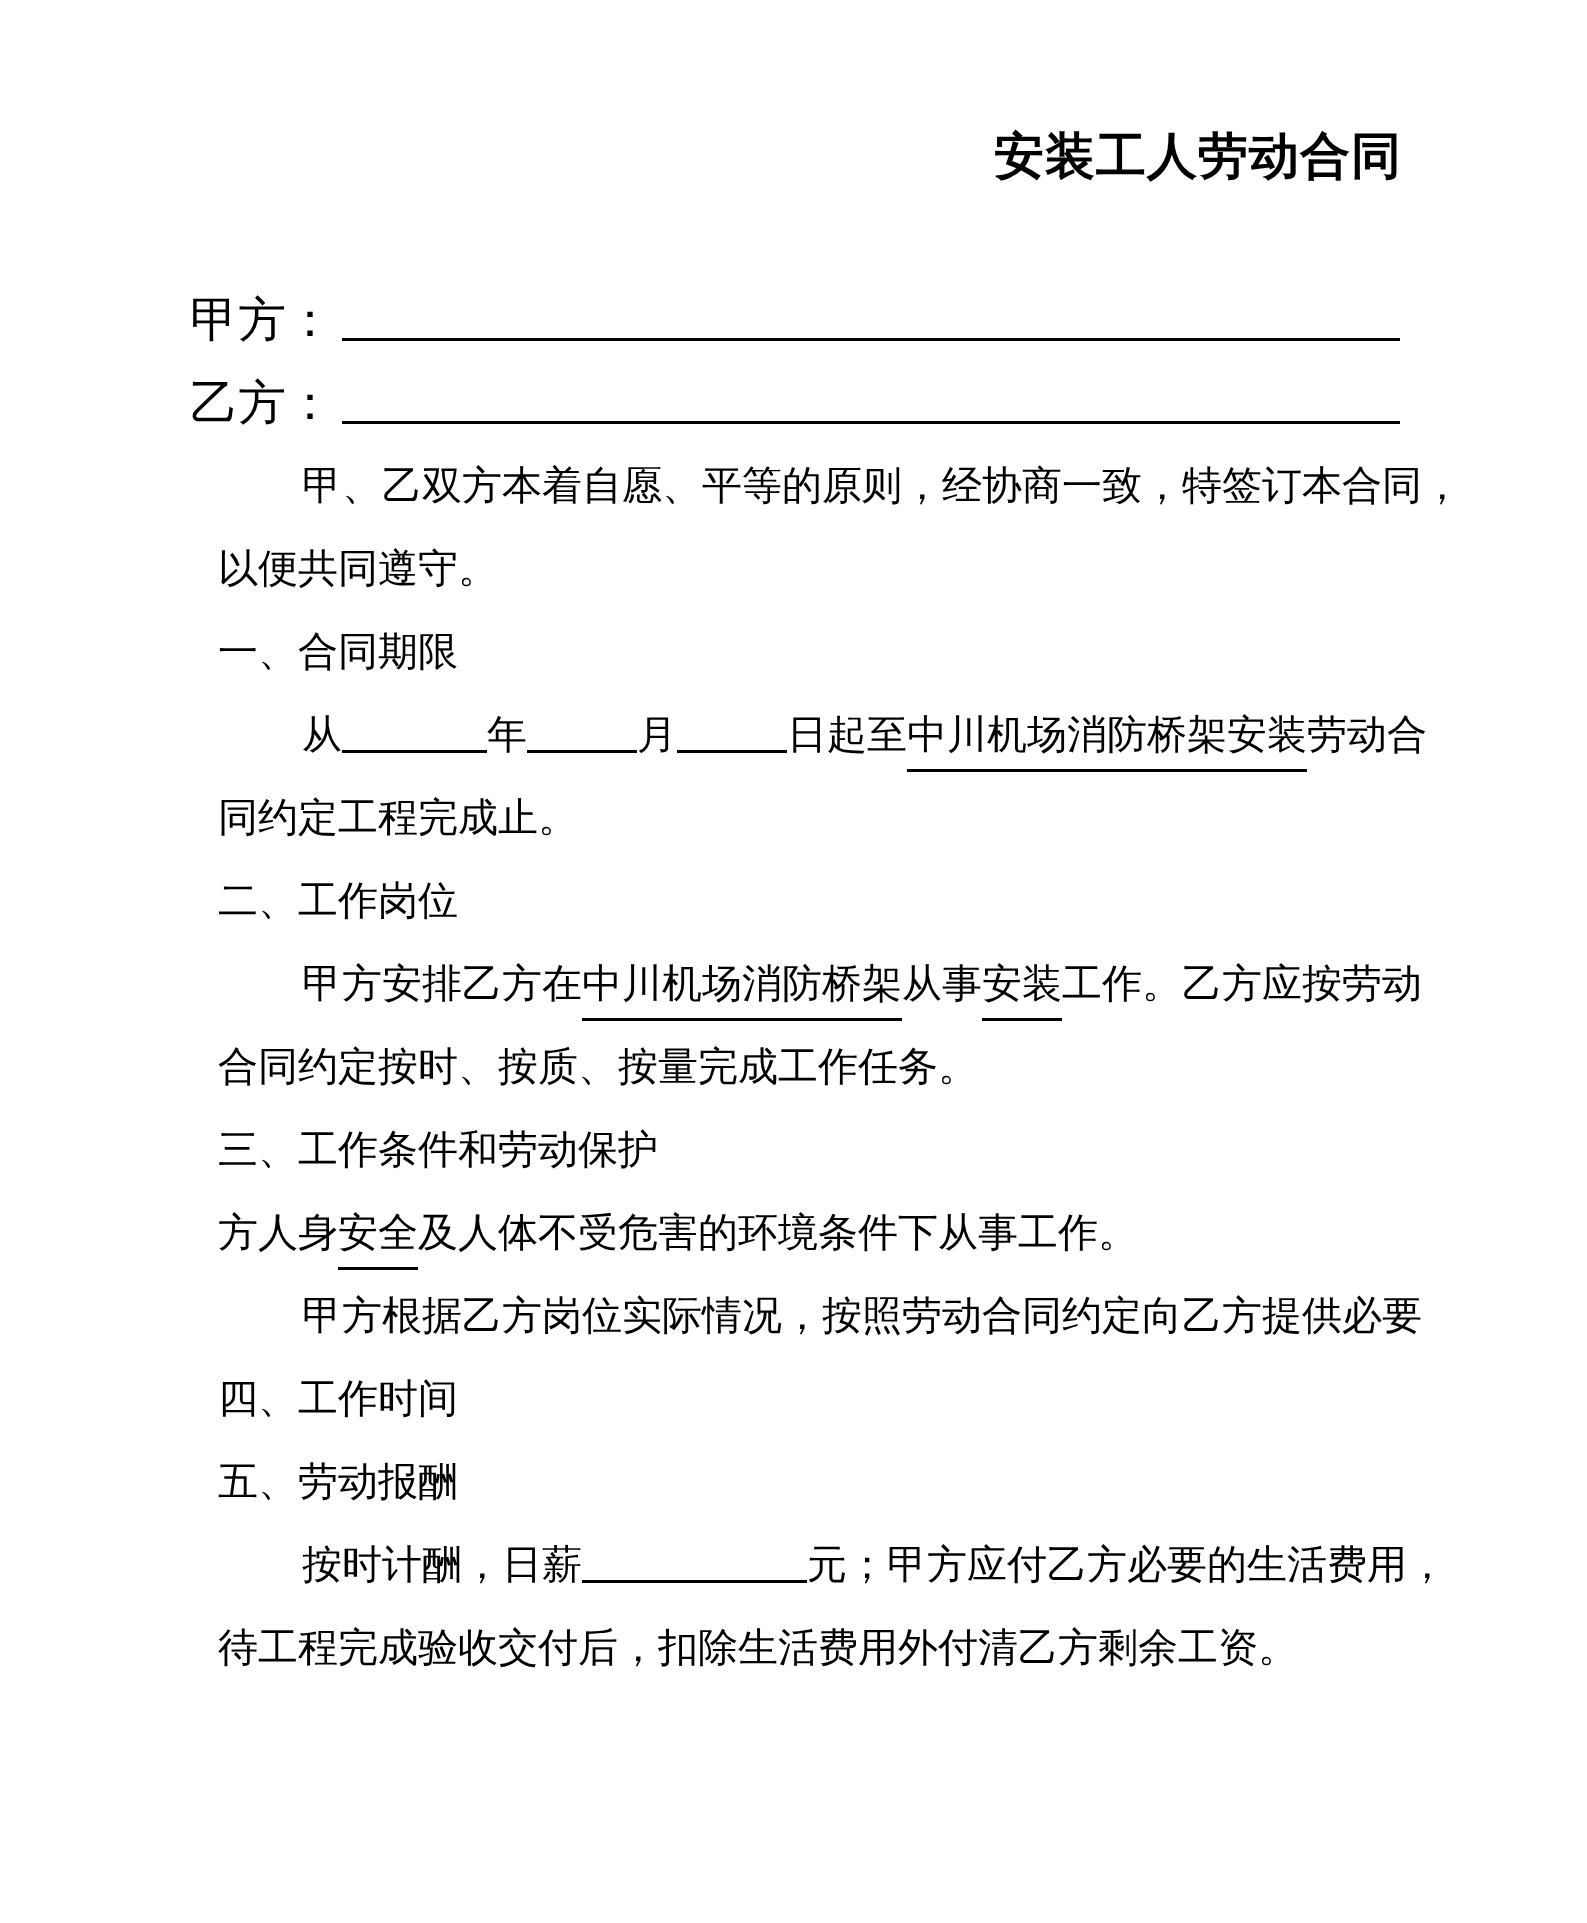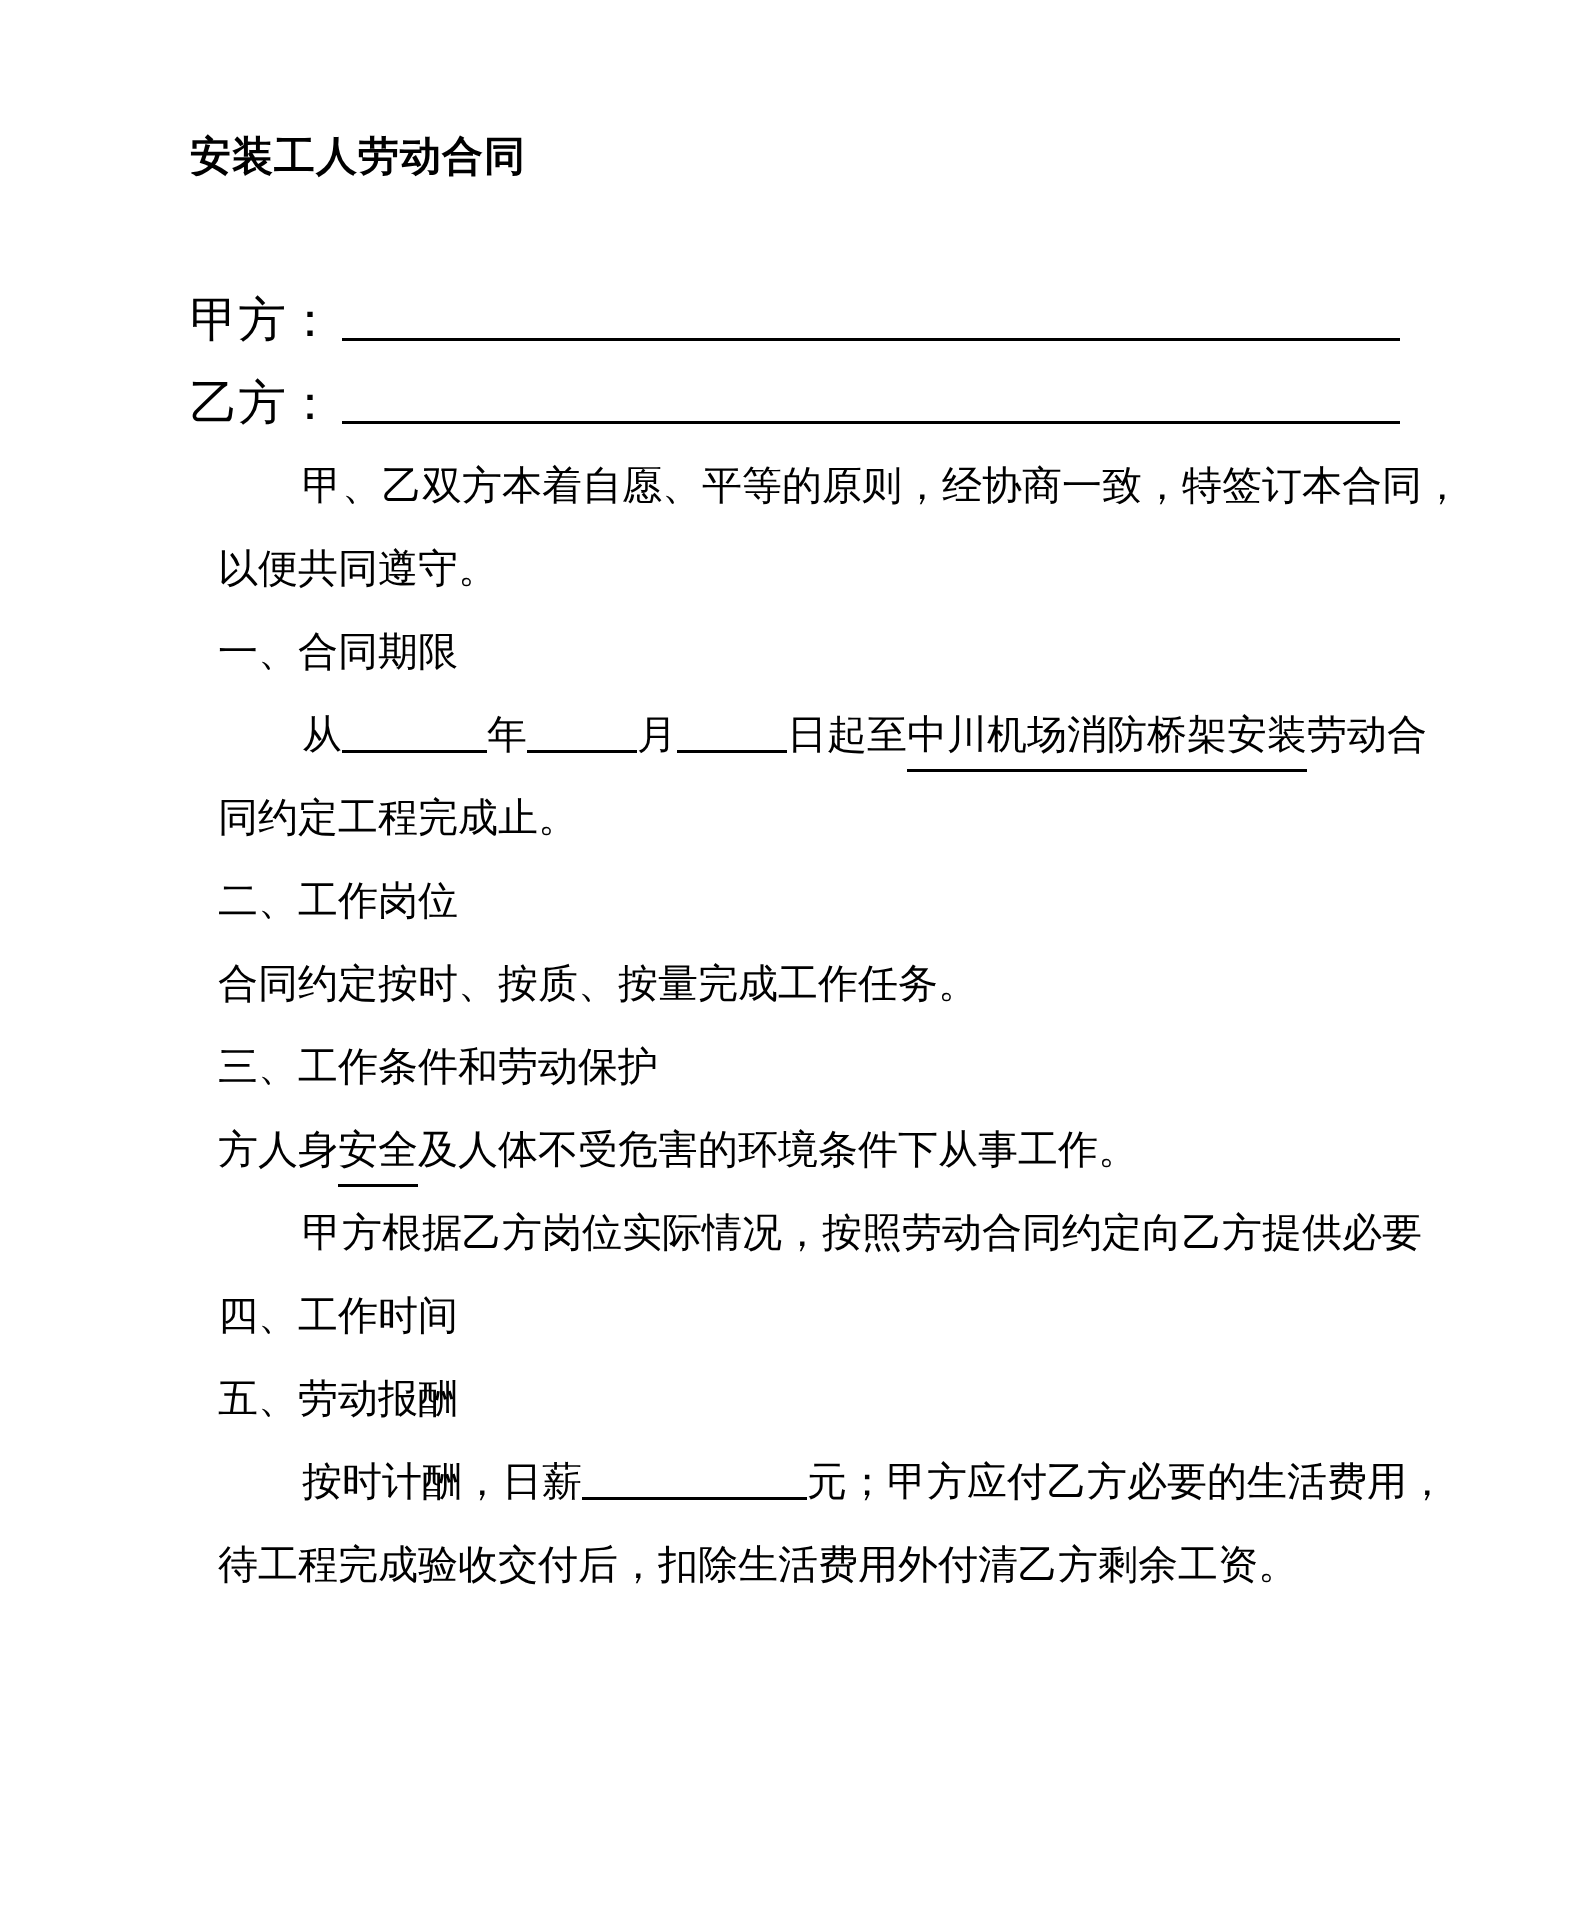--- a/index.html
+++ b/index.html
@@ -12,22 +12,22 @@
       color: #000000;
       font-family: "Liberation Serif", "DejaVu Serif", serif;
       overflow: hidden;
     }
     .content {
       padding-left: 190px;
       padding-right: 185px;
     }
     .doc-title {
       margin-top: 118px;
-      text-align: left;
-      font-size: 41px;
+      text-align: right;
+      font-size: 50px;
       font-weight: 700;
       line-height: 76px;
       letter-spacing: 1px;
       white-space: nowrap;
     }
     .body-block { margin-top: 84px; }
     .line {
       font-size: 40px;
       line-height: 83px;
       white-space: nowrap;
@@ -89,20 +89,23 @@
 
       <div class="line">一、合同期限</div>
 
       <div class="line indent">
         <span>从</span><span class="blank w145"></span><span>年</span><span class="blank w110"></span><span>月</span><span class="blank w110"></span><span>日起至</span><span class="u">中川机场消防桥架安装</span><span>劳动合</span>
       </div>
       <div class="line">同约定工程完成止。</div>
 
       <div class="line">二、工作岗位</div>
 
+      <div class="line indent">
+        <span>甲方安排乙方在</span><span class="u">中川机场消防桥架</span><span>从事</span><span class="u">安装</span><span>工作。乙方应按劳动</span>
+      </div>
       <div class="line">合同约定按时、按质、按量完成工作任务。</div>
 
       <div class="line">三、工作条件和劳动保护</div>
 
       <div class="line">
         <span>方人身</span><span class="u">安全</span><span>及人体不受危害的环境条件下从事工作。</span>
       </div>
 
       <div class="line indent">甲方根据乙方岗位实际情况，按照劳动合同约定向乙方提供必要</div>
 

